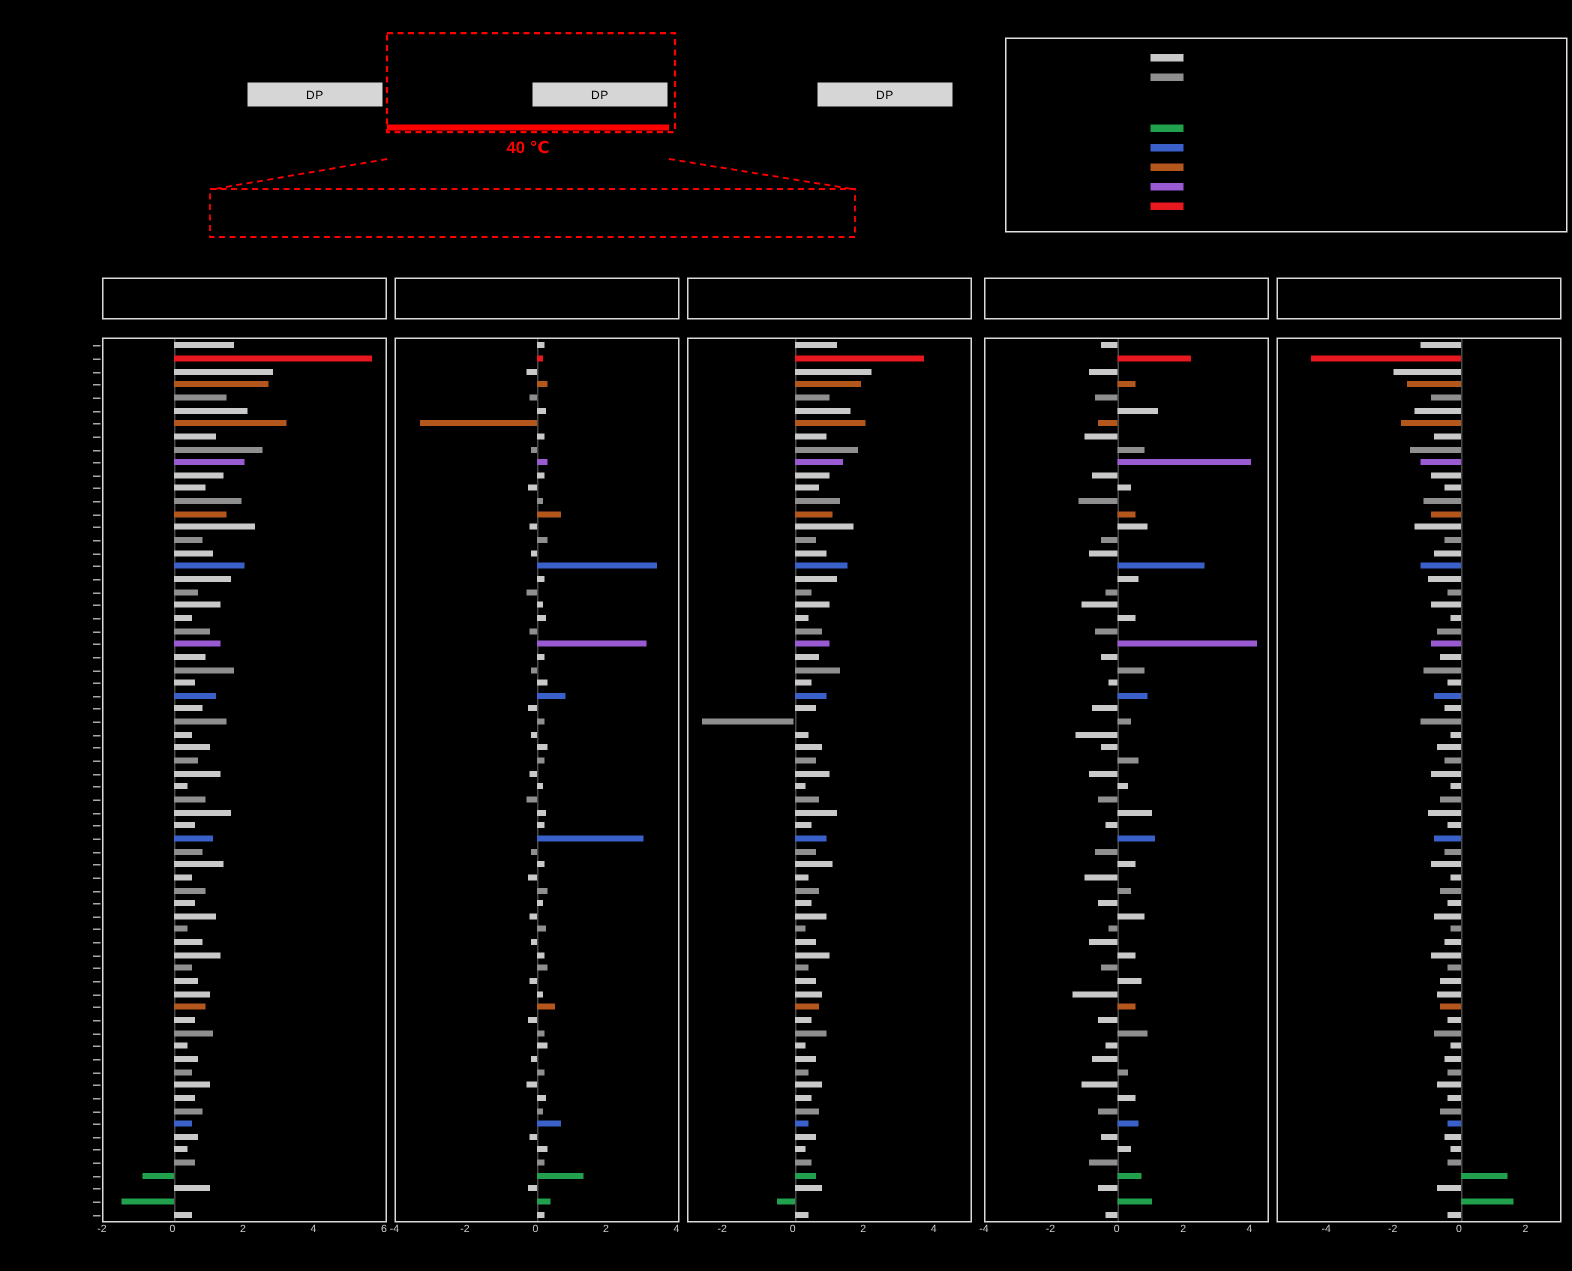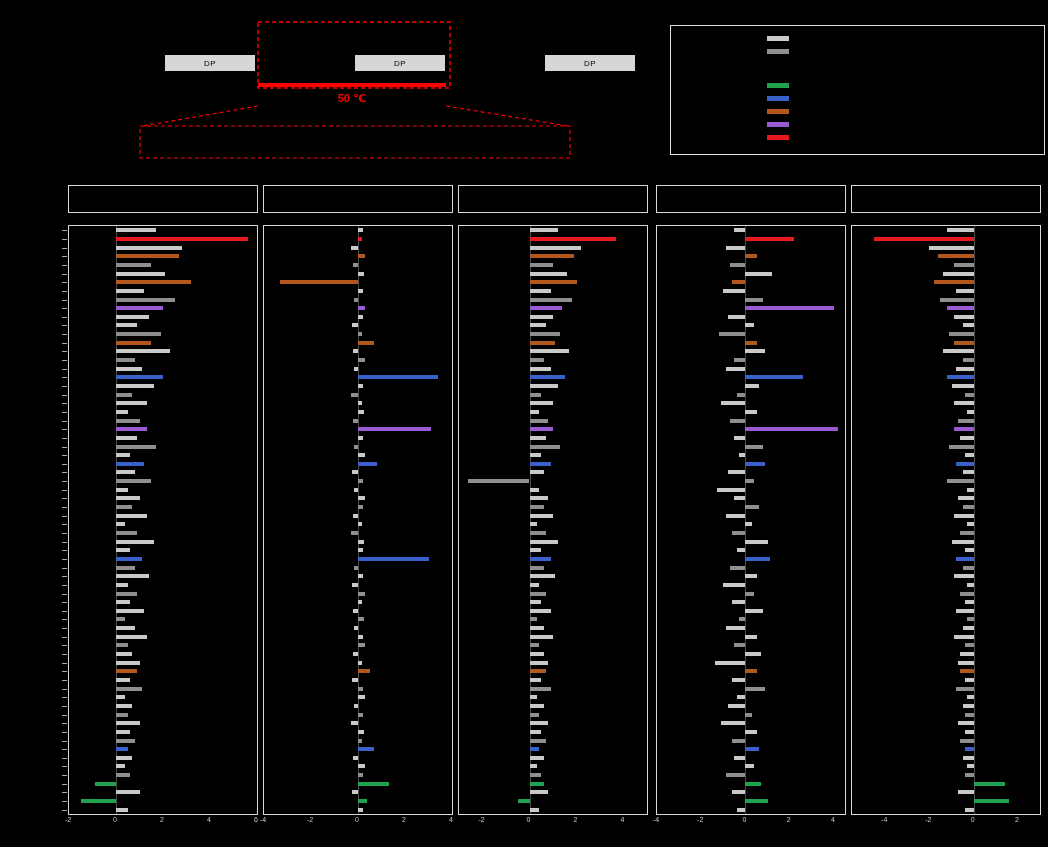--- a/index.html
+++ b/index.html
@@ -44,21 +44,21 @@
 
   <div class="dp-box dp1">
     <span>DP</span>
   </div>
   <div class="dp-box dp2">
     <span>DP</span>
   </div>
   <div class="dp-box dp3">
     <span>DP</span>
   </div>
-  <div class="temp-label">50 ℃</div>
+  <div class="temp-label">40 ℃</div>
 
   <div class="legend" id="legend">
       <div class="legend-swatch" style="top: 10px; background: rgb(201, 201, 201);"></div>
       <span class="legend-label" style="top: 8px;"></span>
       <div class="legend-swatch" style="top: 23px; background: rgb(143, 143, 143);"></div>
       <span class="legend-label" style="top: 21px;"></span>
       <div class="legend-swatch" style="top: 57px; background: rgb(33, 160, 77);"></div>
       <span class="legend-label" style="top: 55px;"></span>
       <div class="legend-swatch" style="top: 70px; background: rgb(58, 96, 201);"></div>
       <span class="legend-label" style="top: 68px;"></span>

